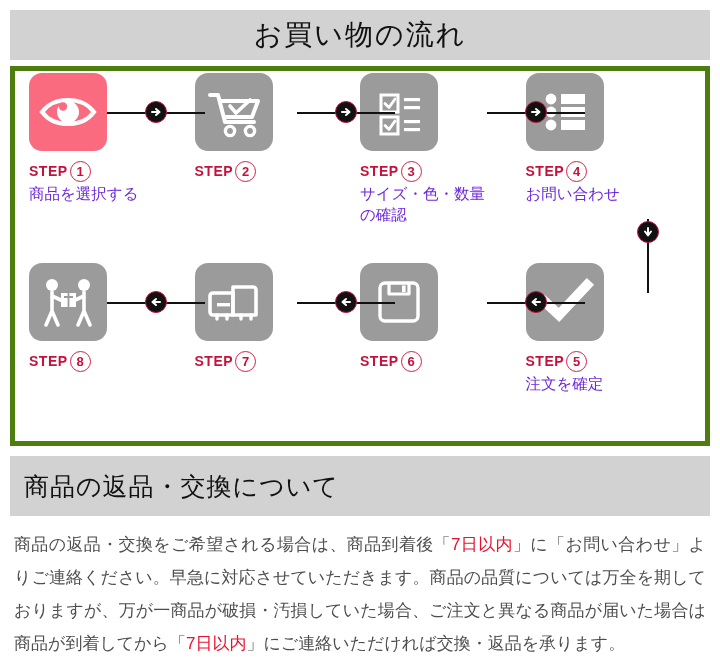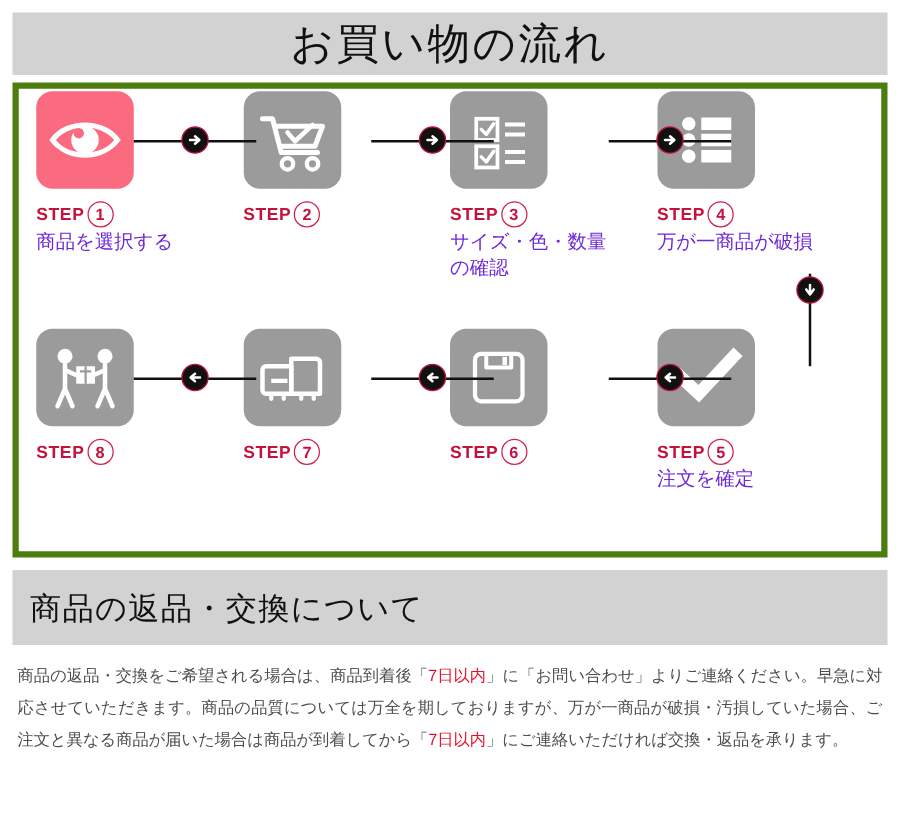--- a/index.html
+++ b/index.html
@@ -20,21 +20,21 @@
     background: #d2d2d2;
     height: 50px;
     margin: 10px 10px 0 10px;
     display: flex;
     align-items: center;
     font-family: "Liberation Serif", "DejaVu Serif", serif;
     color: #111111;
   }
   .band.center {
     justify-content: center;
-    font-size: 34px;
+    font-size: 28px;
     letter-spacing: 2px;
   }
   .band.left {
     justify-content: flex-start;
     padding-left: 14px;
     font-size: 25px;
     letter-spacing: 1px;
     height: 60px;
   }
 
@@ -147,21 +147,21 @@
     border: 1.5px solid #c4123c;
     box-sizing: border-box;
     display: flex;
     align-items: center;
     justify-content: center;
   }
 
   
   .notice {
     margin: 12px 14px 0 14px;
-    font-size: 13px;
+    font-size: 17px;
     line-height: 1.95;
     color: #4d4d4d;
     text-align: justify;
   }
   .hl { color: #e8112d; }
 
   svg.ic { display: block; }
 </style>
 </head>
 <body>
@@ -243,21 +243,21 @@
               <rect x="35" y="21" width="24" height="10" fill="#ffffff"></rect>
               <rect x="35" y="34" width="24" height="10" fill="#ffffff"></rect>
               <rect x="35" y="47" width="24" height="10" fill="#ffffff"></rect>
             </svg>
           </span>
         </div>
         <div class="steplabel">
           <span class="step-word">STEP</span>
           <span class="num">4</span>
         </div>
-        <div class="caption">万が一商品が破損</div>
+        <div class="caption">お問い合わせ</div>
       </div>
 
     </div>
 
     <div class="conn" style="left:92px;  width:98px;"></div>
     <div class="conn" style="left:282px; width:98px;"></div>
     <div class="conn" style="left:472px; width:98px;"></div>
 
     <div class="conn-node" style="left:130px;">
       <svg width="14" height="14" viewBox="0 0 14 14">

